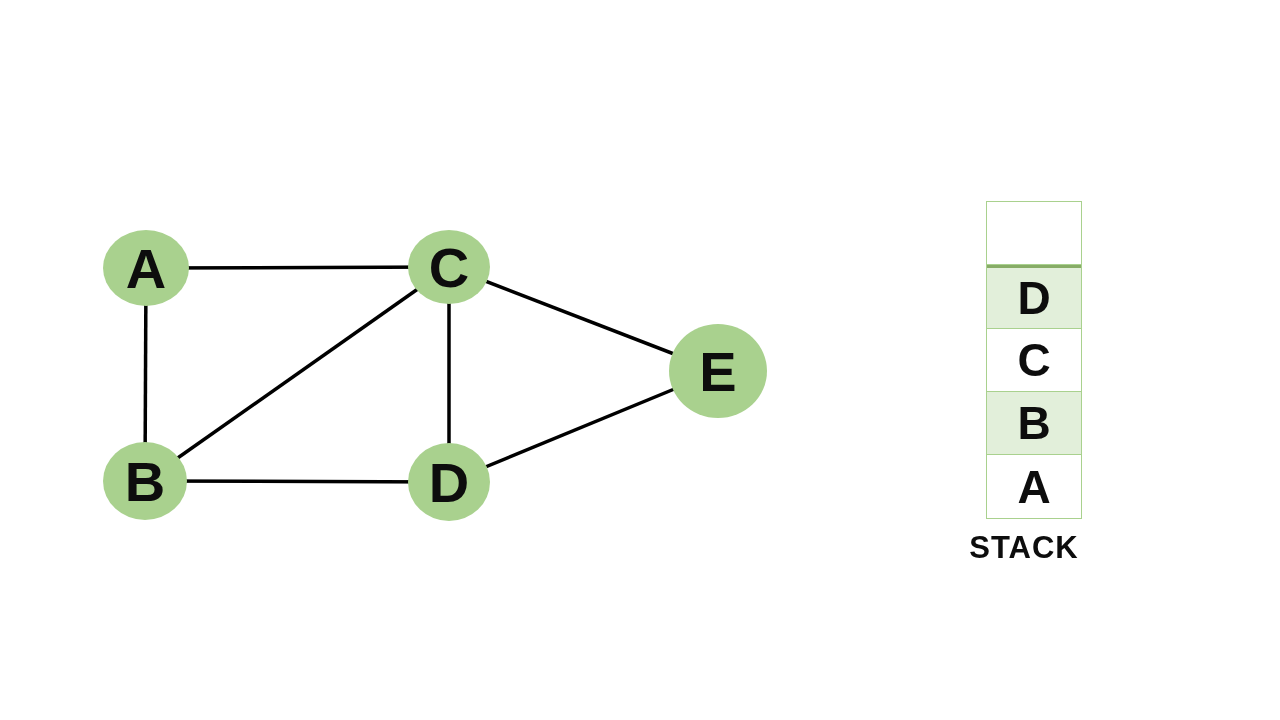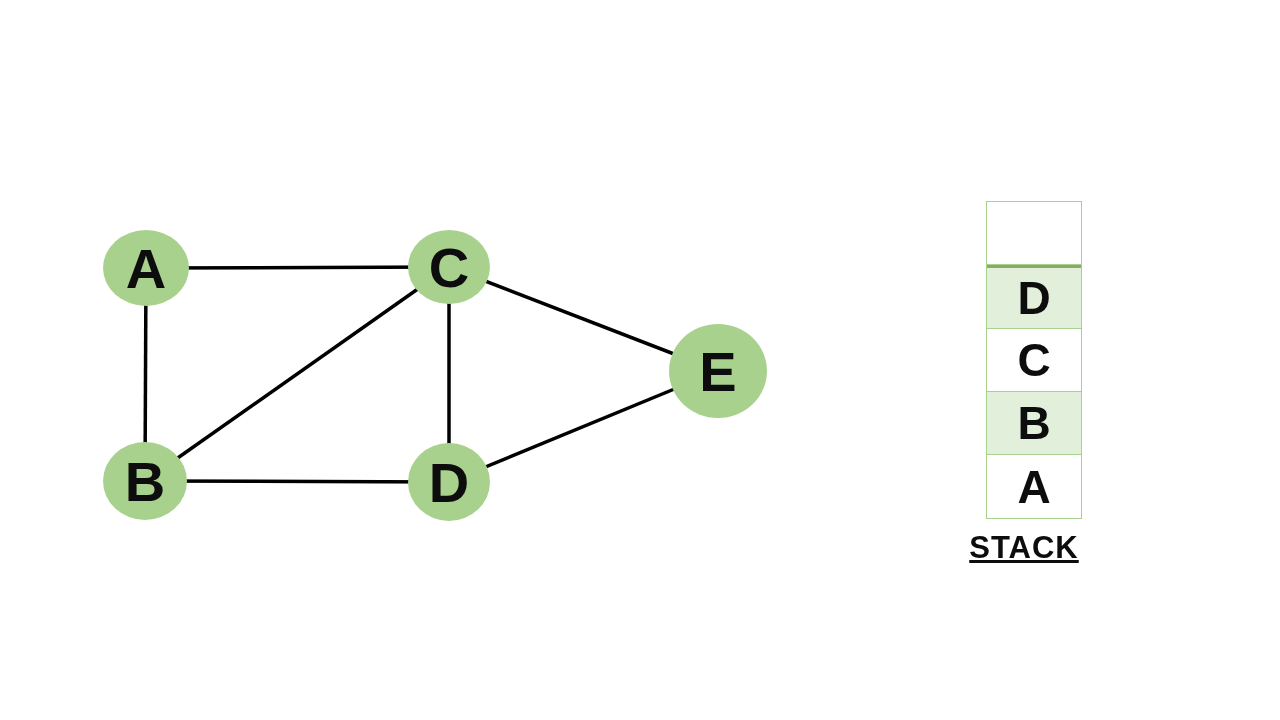--- a/index.html
+++ b/index.html
@@ -37,21 +37,20 @@
   .stack-label {
     position: absolute;
     left: 962px;
     top: 530px;
     width: 124px;
     text-align: center;
     font-weight: bold;
     font-size: 31px;
     letter-spacing: 1px;
     color: #0d0d0d;
-    text-decoration: underline;
   }
 
   .graph-node-text { font-family: "Liberation Sans", sans-serif; font-weight: bold; }
 </style>
 </head>
 <body>
 
 <div class="canvas">
 
   <svg id="graph-svg" viewBox="0 0 1280 720" xmlns="http://www.w3.org/2000/svg">

